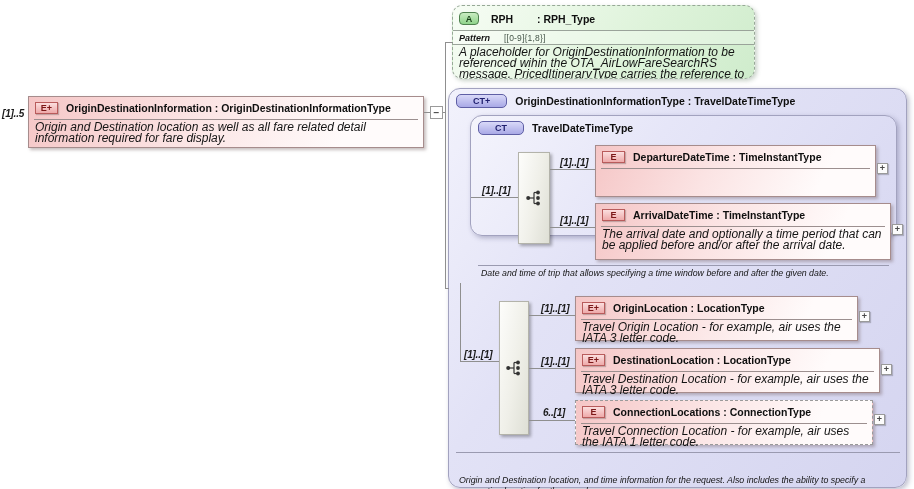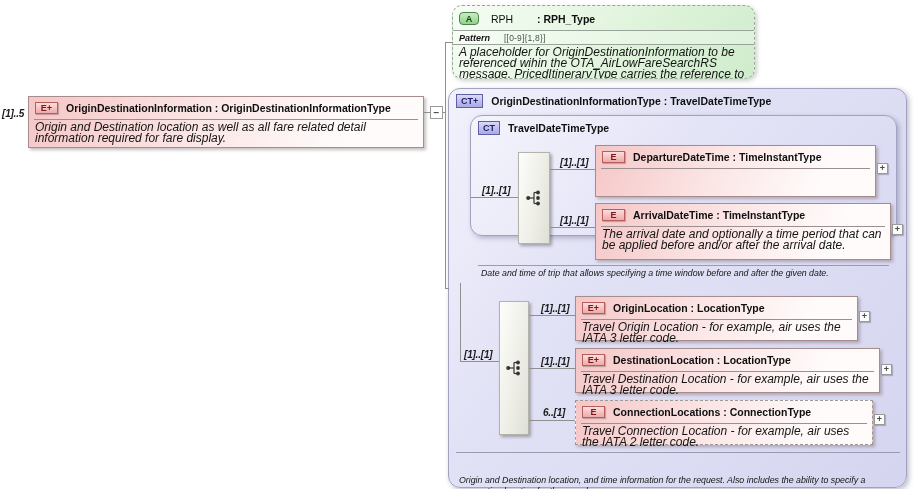--- a/index.html
+++ b/index.html
@@ -19,35 +19,35 @@
   .ebox.dashed{border:1px dashed #9a9a9a;}
   .trow{display:flex;align-items:center;padding:3px 6px 2px 6px;white-space:nowrap;height:16px;}
   .etitle{font-size:10.5px;font-weight:bold;color:#0f0f0f;margin-left:8px;}
   .tsep{height:1px;background:#9c8f8f;margin:1px 5px 0 5px;}
   .edoc{font-style:italic;font-size:12px;line-height:11.2px;color:#141414;padding:2px 6px 0 6px;}
 
   
   .badge{display:inline-flex;align-items:center;justify-content:center;flex:none;font-weight:bold;box-sizing:border-box;}
   .badge.e{width:23px;height:12px;font-size:9px;color:#7c1818;background:linear-gradient(#fbdede,#eeaaaa);border:1px solid #b95c5c;box-shadow:1px 1px 1px rgba(0,0,0,0.2);}
   .badge.a{width:20px;height:13px;font-size:9px;color:#173f17;background:linear-gradient(#c9ecc1,#8fd38b);border:1px solid #4e804e;border-radius:4px;}
-  .badge.ct{height:14px;padding:0 4px;font-size:9px;color:#1f1f6e;background:linear-gradient(#d9d9f8,#a9a9e6);border:1px solid #5f5fa5;border-radius:0;}
+  .badge.ct{height:14px;padding:0 16px;font-size:9px;color:#1f1f6e;background:linear-gradient(#d9d9f8,#a9a9e6);border:1px solid #5f5fa5;border-radius:5px;}
 
   
   .container{position:absolute;border:1px solid #a2a2bf;border-radius:12px;background:linear-gradient(125deg,#f2f2fc 0%,#e2e2f6 35%,#d5d5f0 100%);box-shadow:2px 2px 5px rgba(90,90,130,0.4);box-sizing:border-box;}
   .hrow{display:flex;align-items:center;padding:5px 7px 4px 7px;white-space:nowrap;}
   .htitle{font-size:10.5px;font-weight:bold;color:#0f0f0f;margin-left:8px;}
   .cdoc{position:absolute;font-style:italic;font-size:8.8px;line-height:11.2px;color:#141414;}
 
   
   .greenbox{position:absolute;border:1px dashed #97a897;border-radius:10px;background:linear-gradient(125deg,#f7fdf5 0%,#def3da 60%,#cfeccc 100%);box-shadow:2px 2px 4px rgba(80,110,80,0.3);box-sizing:border-box;overflow:hidden;}
   .fullsep{height:1px;background:#9aa39a;}
   .patrow{display:flex;align-items:center;height:13px;padding:0 6px;background:rgba(255,255,255,0.28);}
   .patlabel{font-size:9px;font-weight:bold;font-style:italic;color:#161616;}
   .patvalue{font-size:8.5px;color:#46564a;margin-left:14px;letter-spacing:0.2px;}
-  .aname{font-size:10.5px;font-weight:normal;color:#0f0f0f;margin-left:12px;width:46px;}
+  .aname{font-size:10.5px;font-weight:bold;color:#0f0f0f;margin-left:12px;width:46px;}
   .atype{font-size:10.5px;font-weight:bold;color:#0f0f0f;}
 
   
   .seqbox{position:absolute;border:1px solid #b3b3aa;background:linear-gradient(100deg,#fdfdfb 0%,#efefe8 55%,#dedfd5 100%);box-shadow:2px 2px 3px rgba(0,0,0,0.3);display:flex;align-items:center;justify-content:center;box-sizing:border-box;}
 
   
   .plusbox{position:absolute;width:11px;height:11px;border:1px solid #9a9a9a;background:#fcfcfc;color:#4a4a4a;font-size:9px;font-weight:bold;line-height:9px;display:flex;align-items:center;justify-content:center;box-shadow:1px 1px 1px rgba(0,0,0,0.2);box-sizing:border-box;}
   .minusbox{position:absolute;width:13px;height:13px;border:1px solid #9a9a9a;background:#ffffff;color:#4a4a4a;font-size:10px;font-weight:bold;line-height:10px;display:flex;align-items:center;justify-content:center;box-sizing:border-box;}
 </style>
 </head>
@@ -193,21 +193,21 @@
   <div class="plusbox" style="left:881px;top:364px;">
       <span>+</span>
     </div>
 
   <div class="ebox dashed" style="left:575px;top:400px;width:298px;height:45px;">
     <div class="trow">
       <span class="badge e">E</span>
       <span class="etitle">ConnectionLocations : ConnectionType</span>
     </div>
     <div class="tsep"></div>
-    <div class="edoc">Travel Connection Location - for example, air uses the IATA 2 letter code.</div>
+    <div class="edoc">Travel Connection Location - for example, air uses the IATA 1 letter code.</div>
   </div>
   <div class="plusbox" style="left:874px;top:414px;">
       <span>+</span>
     </div>
 
   <div class="line hline" style="left:456px;top:452px;width:444px;background:#9a9ab0;"></div>
   <div class="cdoc" style="left:459px;top:455px;width:442px;margin-top:20px;">Origin and Destination location, and time information for the request. Also includes the ability to specify a connection location for the search.</div>
 
 </div>
 

